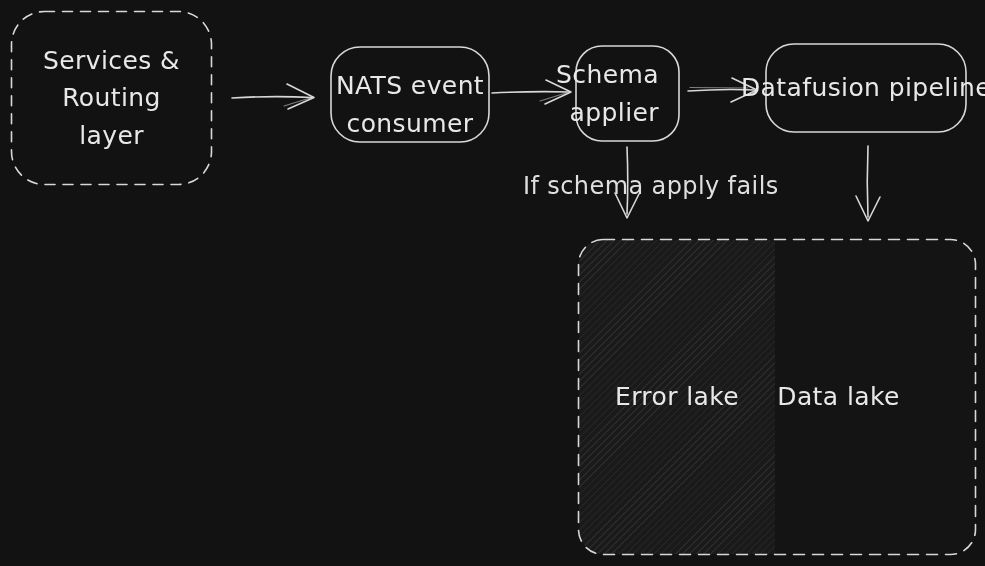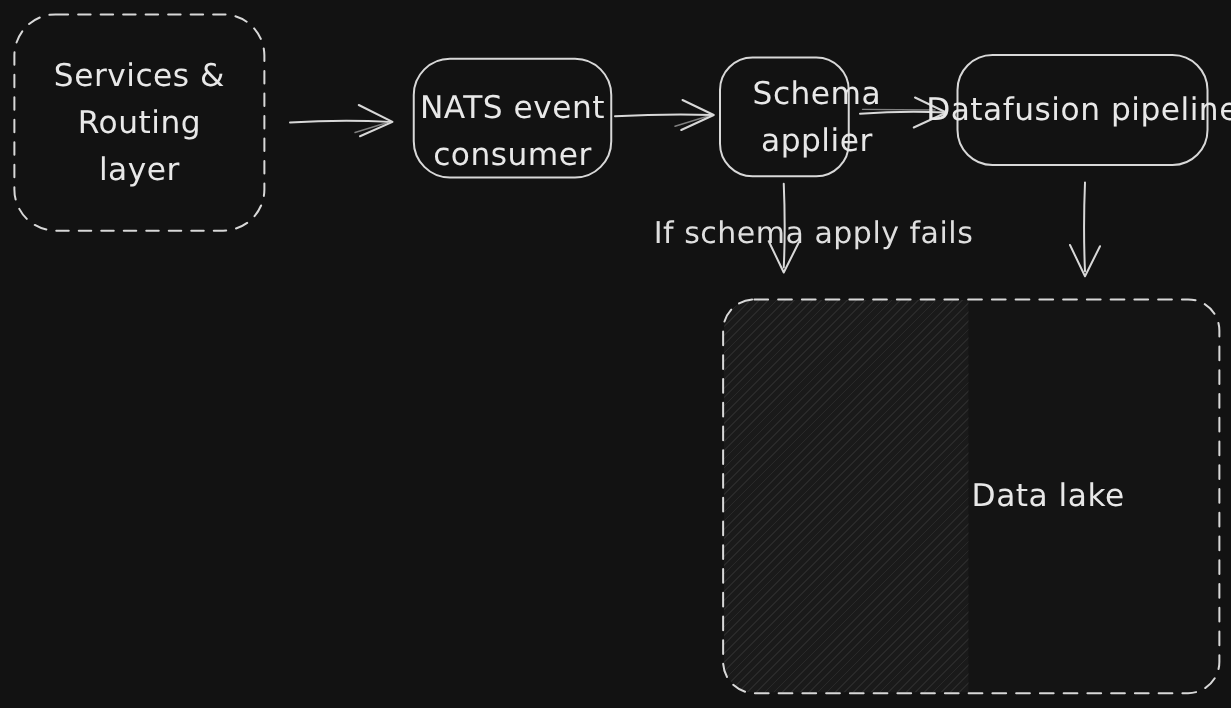--- a/index.html
+++ b/index.html
@@ -116,23 +116,24 @@
       <path class="stroke" d="M856 196 L868 221 L880 197"></path>
     </g>
   </svg>
 
   <div class="label" style="left:10px; top:10px; width:203px; height:176px;">Services &amp; Routing
 layer</div>
 
   <div class="label" style="left:330px; top:46px; width:160px; height:117px;">NATS event
 consumer</div>
 
-  <div class="label" style="left:601px; top:45px; width:105px; height:97px;">Schema
+  <div class="label" style="left:555px; top:45px; width:105px; height:97px;text-align:right;">Schema
 applier</div>
 
   <div class="label nowrap" style="left:765px; top:43px; width:202px; height:90px;">Datafusion pipeline</div>
 
   <div class="annotation">If schema apply fails</div>
 
+  <div class="label" style="left:579px; top:240px; width:196px; height:314px;">Error lake</div>
 
   <div class="label" style="left:738px; top:240px; width:201px; height:314px;">Data lake</div>
 
 </div>
 
 </body></html>

